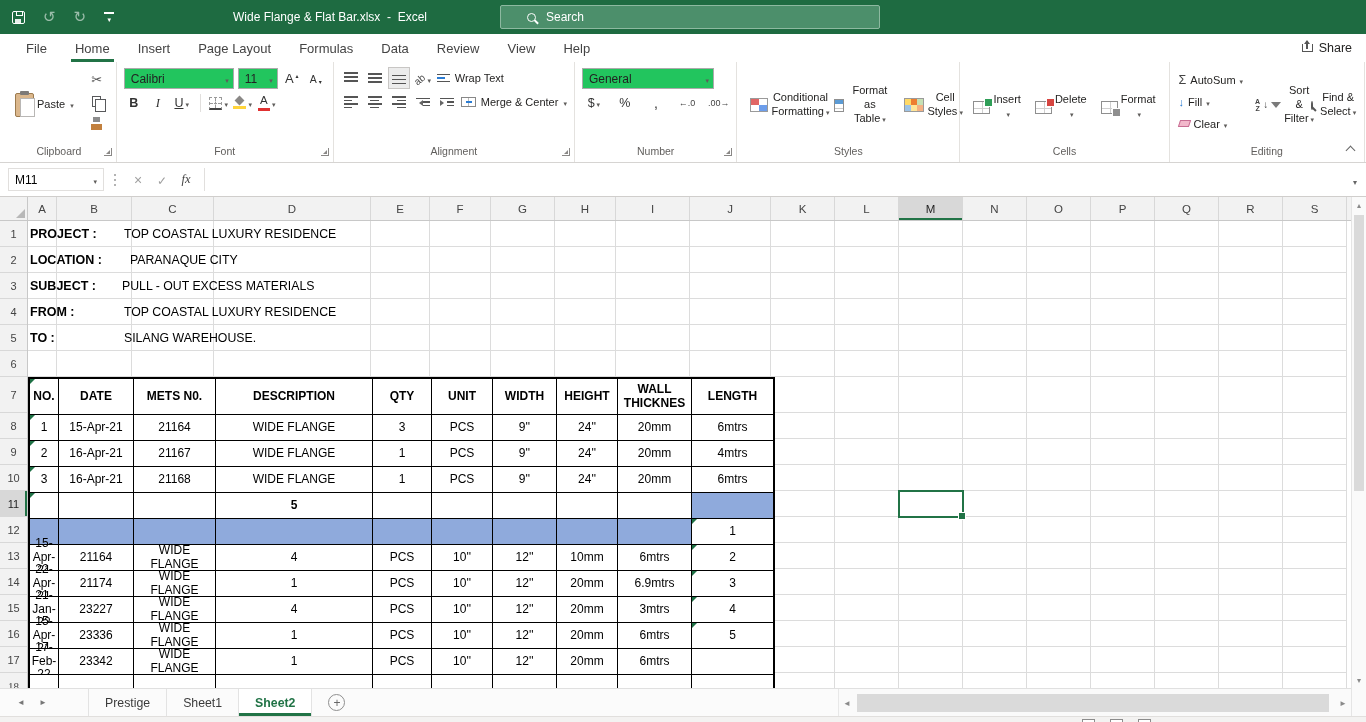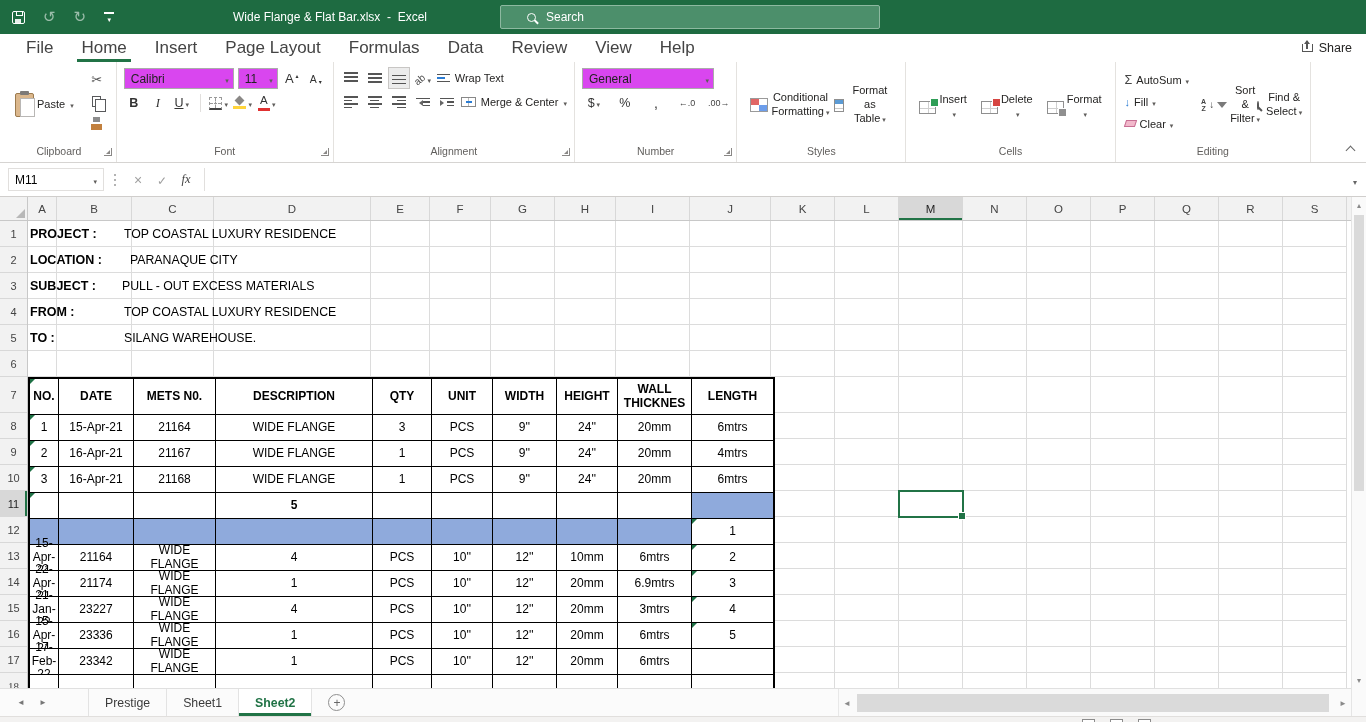--- a/index.html
+++ b/index.html
@@ -26,21 +26,21 @@
 .ribbonopts-icon{width:15px;height:12px;border:1.5px solid #fff;border-radius:1px;position:relative;margin-right:24px;display:inline-block}
 .ribbonopts-icon::after{content:"▾";position:absolute;font-size:7px;left:4px;top:2px}
 .winbtn{width:45px;height:34px;display:flex;align-items:center;justify-content:center;cursor:pointer}
 .winbtn.min::after{content:"–";font-size:15px}
 .maxbox{width:10px;height:10px;border:1px solid #fff;display:inline-block}
 .winbtn.close::after{content:"×";font-size:18px}
 
 
 .ribbon-tabs{position:absolute;top:34px;left:0;width:1366px;height:28px;background:#fff;display:flex;align-items:stretch;padding-left:12px}
 #rtabs{display:flex}
-.rtab{padding:0 14px;display:flex;align-items:center;font-size:17px;color:#444;cursor:pointer;position:relative}
+.rtab{padding:0 14px;display:flex;align-items:center;font-size:13px;color:#444;cursor:pointer;position:relative}
 .rtab.active::after{content:"";position:absolute;left:10px;right:10px;bottom:0;height:3px;background:#217346}
 .share-btn{position:absolute;right:14px;top:0;height:28px;display:flex;align-items:center;gap:6px;font-size:12.5px;color:#252423;cursor:pointer}
 .share-icon{width:11px;height:8px;border:1.5px solid #555;border-top:none;position:relative;display:inline-block}
 .share-icon::before{content:"";position:absolute;left:3.5px;bottom:2px;width:1.5px;height:8px;background:#555}
 .share-icon::after{content:"";position:absolute;left:1px;top:-7px;border:3px solid transparent;border-bottom:4px solid #555}
 
 
 .ribbon-content{position:absolute;top:62px;left:0;width:1366px;height:101px;background:#fff;border-bottom:1px solid #d6d4d2;display:flex;align-items:stretch;padding-left:2px}
 .rgroup{position:relative;display:flex;flex-direction:column;border-right:1px solid #e4e2df;padding:5px 7px 0}
 .rg-body{flex:1;display:flex}
@@ -59,21 +59,21 @@
 .smallcol{display:flex;flex-direction:column;gap:4px;margin-left:5px;padding-top:3px}
 .sbtn{width:24px;height:18px;display:flex;align-items:center;justify-content:center;cursor:pointer;color:#444}
 .scissors-icon::after{content:"✂";font-size:13px;color:#555}
 .copy-icon{width:9px;height:11px;border:1px solid #58595b;background:#fff;position:relative;display:inline-block}
 .copy-icon::after{content:"";position:absolute;left:2px;top:2px;width:9px;height:11px;border:1px solid #58595b;background:#fff}
 .painter-icon{width:11px;height:13px;position:relative;display:inline-block}
 .painter-icon::before{content:"";position:absolute;top:0;left:2px;width:7px;height:5px;background:#8c8c8c}
 .painter-icon::after{content:"";position:absolute;bottom:0;left:0;width:11px;height:6px;background:#c2803e}
 
 .frow{display:flex;align-items:center;gap:4px}
-.combo{height:21px;background:#d946ef;border:1px solid #ababab;display:flex;align-items:center;justify-content:space-between;padding:0 4px 0 6px;font-size:12px;color:#222;cursor:pointer}
+.combo{height:21px;background:#22c55e;border:1px solid #ababab;display:flex;align-items:center;justify-content:space-between;padding:0 4px 0 6px;font-size:12px;color:#222;cursor:pointer}
 .fontname{width:110px}
 .fontsize{width:40px}
 .ftool{min-width:20px;height:20px;display:inline-flex;align-items:center;justify-content:center;font-size:12.5px;color:#333;cursor:pointer;gap:2px}
 .growA::before{content:"A";font-size:13px}
 .growA::after{content:"▴";font-size:6px;margin-bottom:6px}
 .shrinkA::before{content:"A";font-size:10.5px}
 .shrinkA::after{content:"▾";font-size:6px;margin-top:5px}
 .boldb{font-weight:700}
 .italicb{font-style:italic;font-family:"Liberation Serif",serif}
 .ul{text-decoration:underline}
@@ -435,20 +435,31 @@
             <i></i>
             <i></i>
             <i></i>
             <i></i>
           </span>
         <span class="lbl"><span>Conditional Formatting</span><span class="crt"></span></span>
       </div>
       <div class="bigbtn stybtn w66">
         <span class="fat-icon"></span>
         <span class="lbl"><span>Format as Table</span><span class="crt"></span></span>
+      </div>
+      <div class="bigbtn stybtn w52">
+        <span class="cs-icon">
+            <i></i>
+            <i></i>
+            <i></i>
+            <i></i>
+            <i></i>
+            <i></i>
+          </span>
+        <span class="lbl"><span>Cell Styles</span><span class="crt"></span></span>
       </div>
     </div>
     <div class="rg-label">
         <span>Styles</span>
       </div>
   </div>
 
   <div class="rgroup">
     <div class="rg-body cellsrow">
       <div class="bigbtn">

